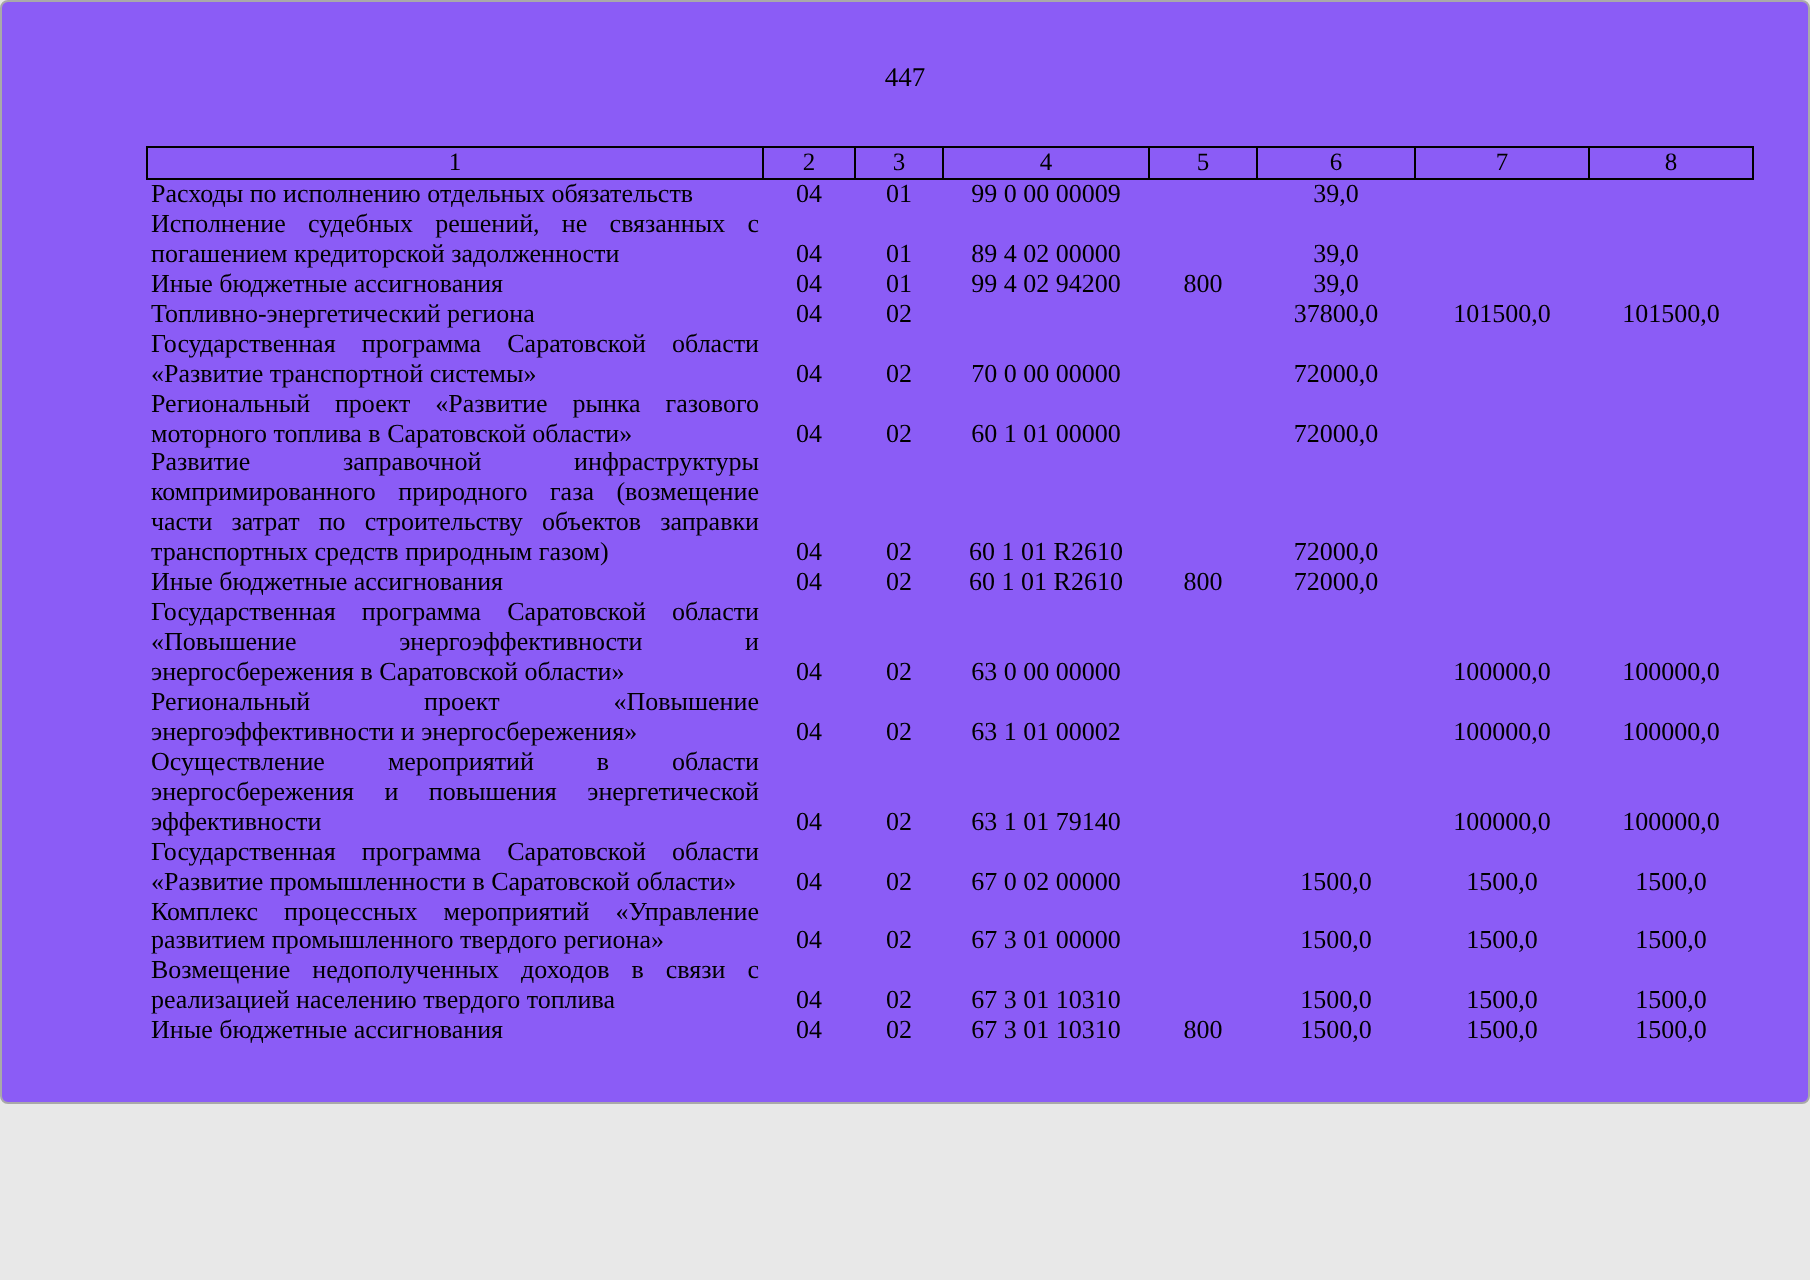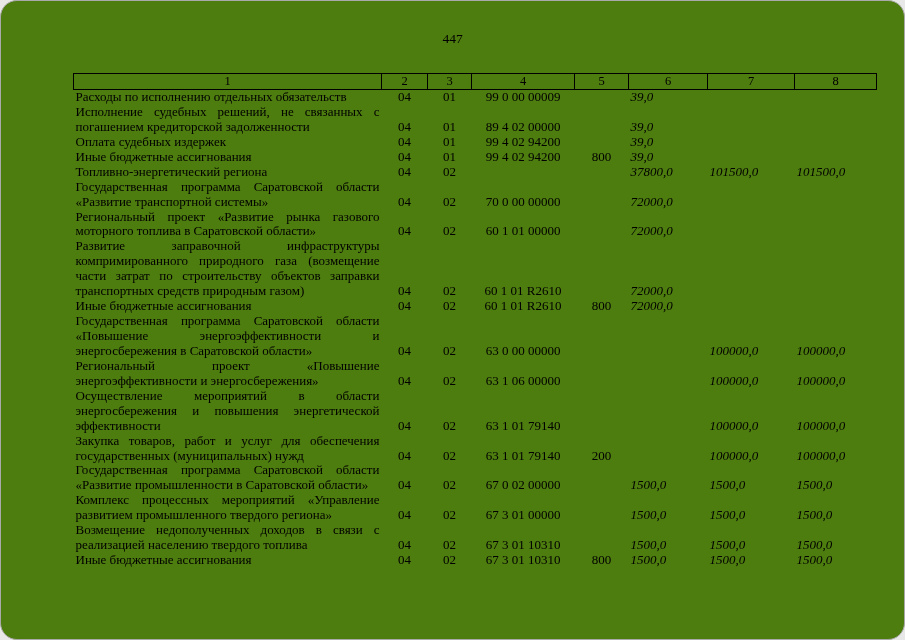--- a/index.html
+++ b/index.html
@@ -1,25 +1,25 @@
 <!DOCTYPE html>
 <html><head>
 <meta charset="utf-8">
 <style>
   html, body { margin: 0; padding: 0; background: #e8e8e8; }
   .page {
     position: relative;
     width: 905px;
-    height: 640px;
-    background: #4d7c0f;
+    height: 552px;
+    background: #8b5cf6;
     font-family: "Liberation Serif", serif;
     color: #000;
     box-sizing: border-box;
     border: 1px solid #a9a9a9;
-    border-radius: 17px;
+    border-radius: 4px;
     overflow: hidden;
   }
   .page-number {
     text-align: center;
     font-size: 13.5px;
     padding-top: 30px;
   }
   table.budget {
     border-collapse: collapse;
     table-layout: fixed;
@@ -36,21 +36,21 @@
   }
   table.budget td {
     font-size: 13px;
     line-height: 1.15;
     padding: 0 2px;
     vertical-align: bottom;
     overflow: hidden;
   }
   td.c-name  { text-align: justify; vertical-align: top; padding-left: 8px; padding-right: 4px; }
   td.c-center{ text-align: center; }
-  td.c-right { text-align: left; padding-right: 3px; font-style: italic; }
+  td.c-right { text-align: center; padding-right: 3px; }
 </style>
 </head>
 <body>
 
 <div class="page">
   <div class="page-number">447</div>
 
   <table class="budget">
     <colgroup>
       <col style="width:308px">
@@ -90,30 +90,20 @@
     <td class="c-name">Исполнение судебных решений, не связанных с погашением кредиторской задолженности</td>
     <td class="c-center">04</td>
     <td class="c-center">01</td>
     <td class="c-center">89 4 02 00000</td>
     <td class="c-center"></td>
     <td class="c-right">39,0</td>
     <td class="c-right"></td>
     <td class="c-right"></td>
   </tr>
 
-  <tr>
-    <td class="c-name">Оплата судебных издержек</td>
-    <td class="c-center">04</td>
-    <td class="c-center">01</td>
-    <td class="c-center">99 4 02 94200</td>
-    <td class="c-center"></td>
-    <td class="c-right">39,0</td>
-    <td class="c-right"></td>
-    <td class="c-right"></td>
-  </tr>
 
   <tr>
     <td class="c-name">Иные бюджетные ассигнования</td>
     <td class="c-center">04</td>
     <td class="c-center">01</td>
     <td class="c-center">99 4 02 94200</td>
     <td class="c-center">800</td>
     <td class="c-right">39,0</td>
     <td class="c-right"></td>
     <td class="c-right"></td>
@@ -182,48 +172,38 @@
     <td class="c-center"></td>
     <td class="c-right"></td>
     <td class="c-right">100000,0</td>
     <td class="c-right">100000,0</td>
   </tr>
 
   <tr>
     <td class="c-name">Региональный проект «Повышение энергоэффективности и энергосбережения»</td>
     <td class="c-center">04</td>
     <td class="c-center">02</td>
-    <td class="c-center">63 1 06 00000</td>
+    <td class="c-center">63 1 01 00002</td>
     <td class="c-center"></td>
     <td class="c-right"></td>
     <td class="c-right">100000,0</td>
     <td class="c-right">100000,0</td>
   </tr>
 
   <tr>
     <td class="c-name">Осуществление мероприятий в области энергосбережения и повышения энергетической эффективности</td>
     <td class="c-center">04</td>
     <td class="c-center">02</td>
     <td class="c-center">63 1 01 79140</td>
     <td class="c-center"></td>
     <td class="c-right"></td>
     <td class="c-right">100000,0</td>
     <td class="c-right">100000,0</td>
   </tr>
 
-  <tr>
-    <td class="c-name">Закупка товаров, работ и услуг для обеспечения государственных (муниципальных) нужд</td>
-    <td class="c-center">04</td>
-    <td class="c-center">02</td>
-    <td class="c-center">63 1 01 79140</td>
-    <td class="c-center">200</td>
-    <td class="c-right"></td>
-    <td class="c-right">100000,0</td>
-    <td class="c-right">100000,0</td>
-  </tr>
 
   <tr>
     <td class="c-name">Государственная программа Саратовской области «Развитие промышленности в Саратовской области»</td>
     <td class="c-center">04</td>
     <td class="c-center">02</td>
     <td class="c-center">67 0 02 00000</td>
     <td class="c-center"></td>
     <td class="c-right">1500,0</td>
     <td class="c-right">1500,0</td>
     <td class="c-right">1500,0</td>

